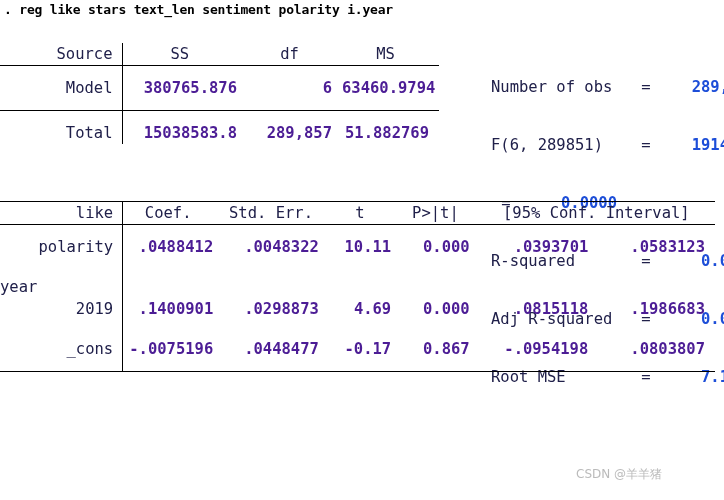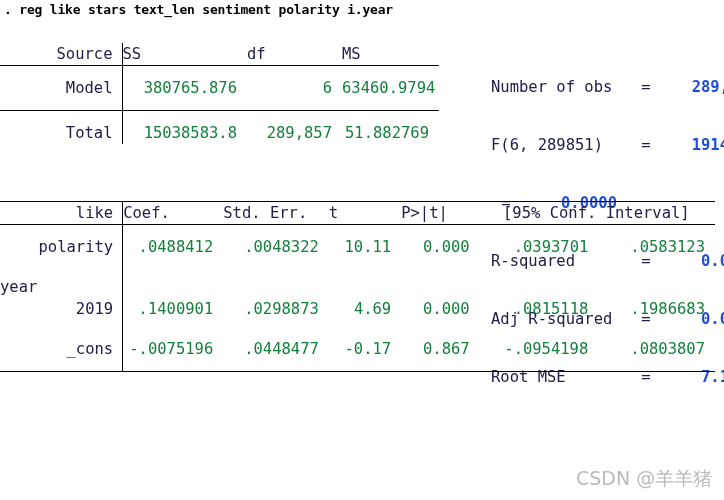--- a/index.html
+++ b/index.html
@@ -46,27 +46,27 @@
 
   
   .stub {
     text-align: right;
     color: #20204a;
     padding-right: 9px !important;
   }
   
   .num {
     text-align: right;
-    font-weight: normal;
-    color: #15803d;
+    font-weight: bold;
+    color: #4c1d95;
     padding-right: 10px !important;
   }
   
   .colhdr {
-    text-align: left;
+    text-align: center;
     color: #20204a;
     padding-right: 10px !important;
   }
   
   .vrule {
     border-right: 1.6px solid #000000;
   }
   
   .hrule-row td {
     border-top: 1.6px solid #000000;
@@ -154,21 +154,21 @@
     color: #20204a;
     padding-right: 9px !important;
   }
 
   
   #watermark {
     position: absolute;
     left: 576px;
     top: 466px;
     font-family: "DejaVu Sans", "Liberation Sans", sans-serif;
-    font-size: 19px;
+    font-size: 12px;
     color: rgba(130,130,130,0.55);
     white-space: pre;
     pointer-events: none;
   }
 </style>
 </head>
 <body>
 
 <div class="cmdline">. reg like stars text_len sentiment polarity i.year</div>
 

